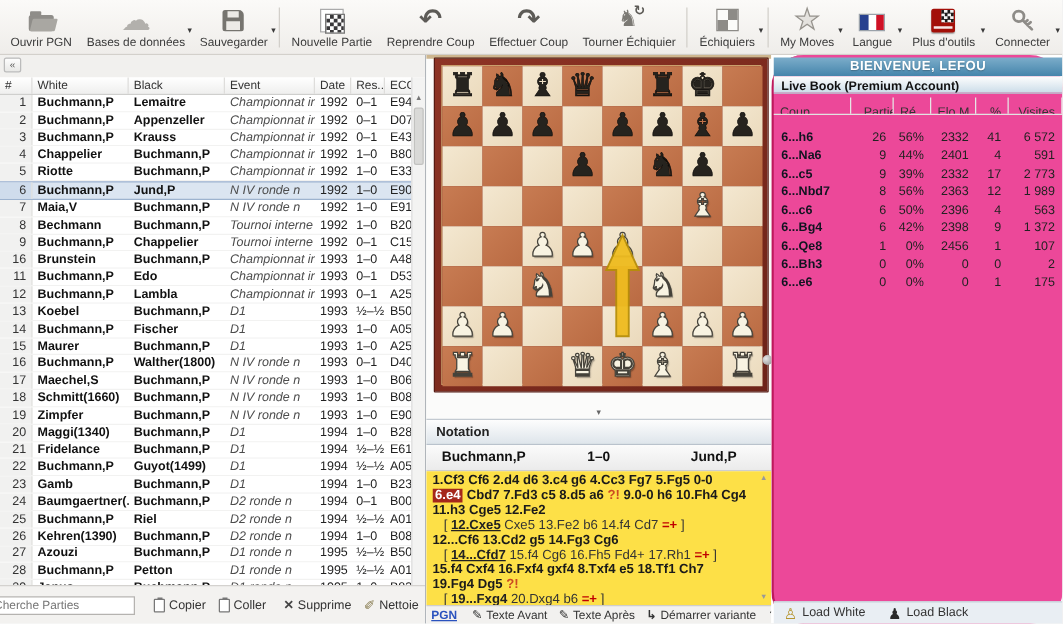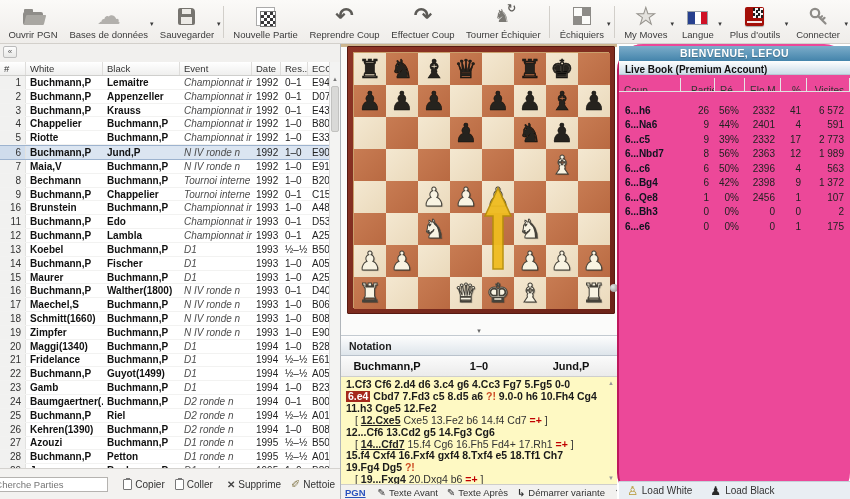--- a/index.html
+++ b/index.html
@@ -93,21 +93,21 @@
   .arrow-svg{position:absolute;top:0;left:0;pointer-events:none;}
   .split-ball{position:absolute;right:-1px;top:240px;width:8px;height:8px;border-radius:50%;
       background:radial-gradient(circle at 35% 35%,#e6e6e6,#8a8a8a);}
   .h-splitter{position:absolute;top:283px;left:0;right:0;height:8px;text-align:center;font-size:7px;color:#666;line-height:8px;}
   .notation-title{position:absolute;top:291px;left:0;right:0;height:21px;
       background:linear-gradient(#fdfdfd,#dee5eb);border-top:1px solid #c3cad1;border-bottom:1px solid #b9c2cc;
       font-size:10.5px;font-weight:bold;color:#222;padding:4px 0 0 8px;}
   .game-hdr{position:absolute;top:312px;left:0;right:0;height:21px;display:flex;align-items:center;
       background:linear-gradient(#fbfbfb,#ebebeb);border-bottom:1px solid #cecece;font-size:11px;font-weight:bold;color:#111;}
   .game-hdr span{flex:1;text-align:center;overflow:hidden;white-space:nowrap;}
-  .notation-body{position:absolute;top:333px;left:0;right:0;bottom:15px;background:#fef9c3;padding:2px 12px 0 5px;overflow:hidden;}
+  .notation-body{position:absolute;top:333px;left:0;right:0;bottom:15px;background:#fde047;padding:2px 12px 0 5px;overflow:hidden;}
   .nline{font-size:10.5px;line-height:11.9px;white-space:nowrap;overflow:hidden;color:#1a1a1a;}
   .nline.indent{padding-left:9px;}
   .seg-main{font-weight:bold;color:#1a1a1a;}
   .seg-current{background:#a5281b;color:#fff;font-weight:bold;padding:0 2px;margin-top:20px;}
   .seg-nag{color:#cc4a22;font-weight:bold;}
   .seg-var{color:#333;}
   .seg-varlink{color:#222;font-weight:bold;text-decoration:underline;}
   .seg-varbold{color:#222;font-weight:bold;}
   .seg-eval{color:#c00000;font-weight:bold;}
   .n-up{position:absolute;top:336px;right:3px;font-size:6px;color:#999;}

